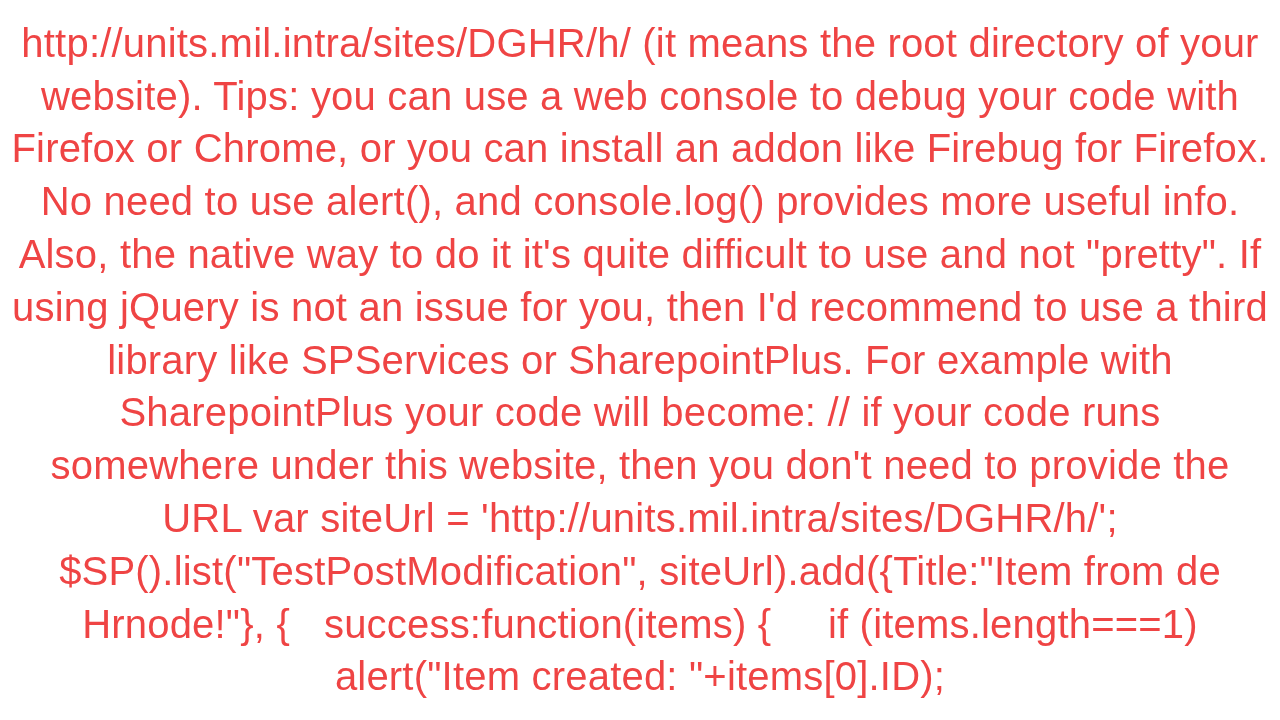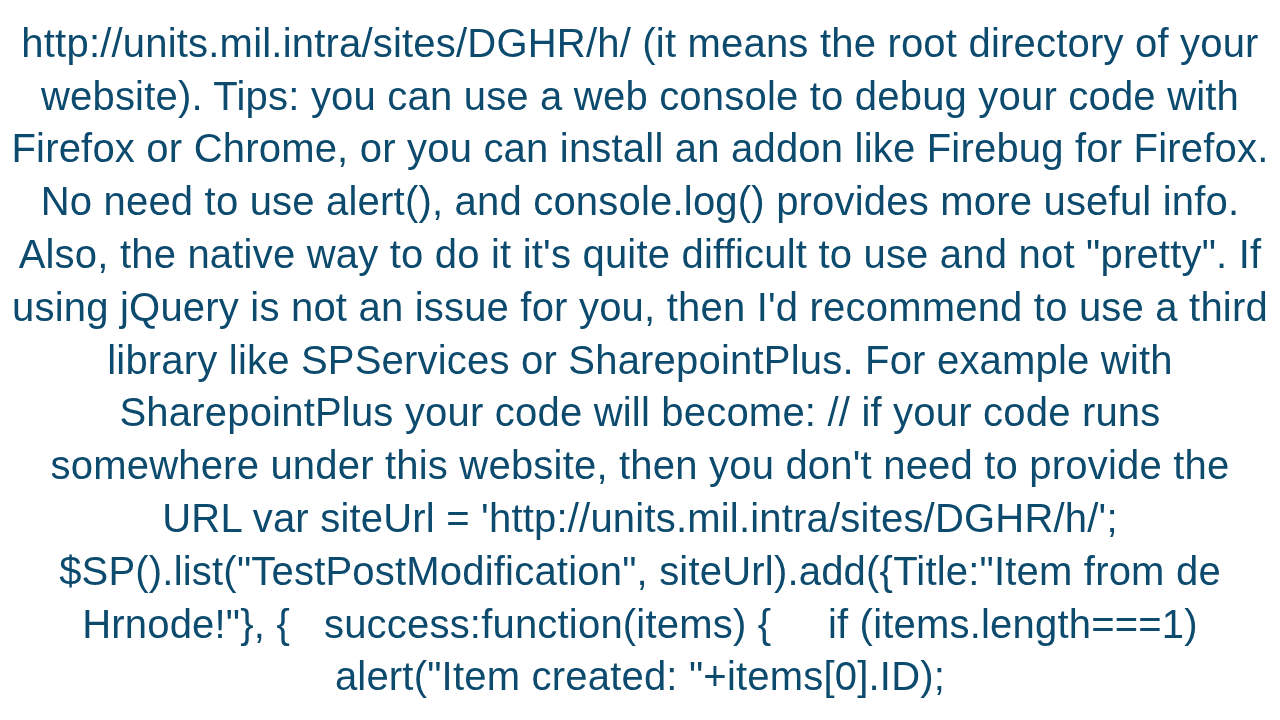--- a/index.html
+++ b/index.html
@@ -14,21 +14,21 @@
   .page {
     width: 1280px;
     height: 720px;
     display: flex;
     align-items: center;
     justify-content: center;
   }
   .text-block {
     width: 1260px;
     text-align: center;
-    color: #0c4a6e;
+    color: #ef4444;
     font-size: 40px;
     line-height: 1.32;
     font-weight: 400;
     letter-spacing: 0.2px;
     white-space: pre-wrap;
   }
 </style>
 </head>
 <body>
 

